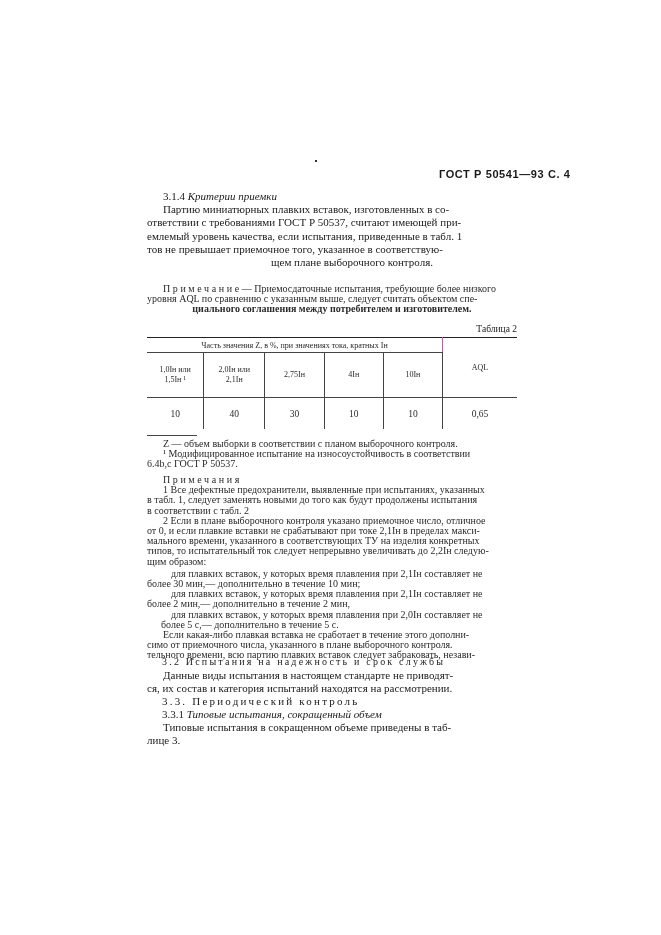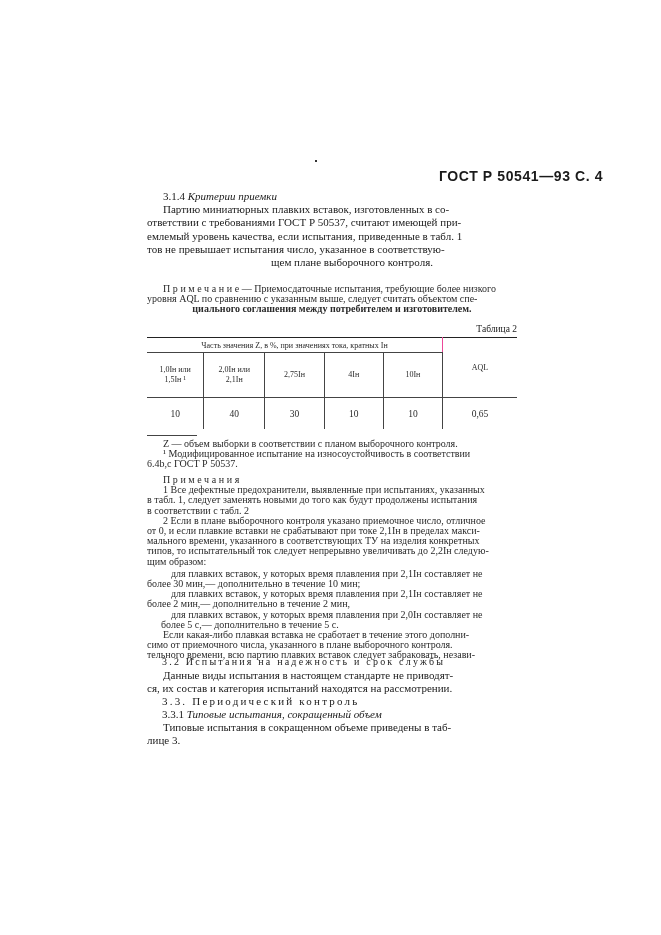--- a/index.html
+++ b/index.html
@@ -1,20 +1,20 @@
 <!DOCTYPE html>
 <html><head>
 <meta charset="utf-8">
 <style>
   html, body { margin: 0; padding: 0; background: #ffffff; }
   body { width: 661px; height: 935px; position: relative; overflow: hidden;
          font-family: "Liberation Serif", "DejaVu Serif", serif; color: #1a1a1a; }
   .abs { position: absolute; }
   .stray-dot { left: 315px; top: 160px; width: 2px; height: 2px; background: #333; }
-  .page-header { left: 439px; top: 168px; font-size: 14px; font-weight: bold; letter-spacing: 0.6px;
+  .page-header { left: 439px; top: 168px; font-size: 11px; font-weight: bold; letter-spacing: 0.6px;
                  font-family: "Liberation Sans", sans-serif; }
   .para { left: 147px; width: 370px; font-size: 11px; line-height: 13.2px; text-align: justify; }
   .small { font-size: 10px; line-height: 10.2px; left: 147px; width: 370px; text-align: justify; color: #2a2a2a; }
   .spaced { letter-spacing: 2.6px; }
   .italic { font-style: italic; }
   .tbl-caption { left: 460px; top: 324px; font-size: 9.5px; width: 57px; text-align: right; }
   table.t2 { position: absolute; left: 147px; top: 337px; width: 370px; border-collapse: collapse;
              font-size: 8px; color: #2a2a2a; }
   table.t2 td { text-align: center; vertical-align: middle; padding: 0; }
   table.t2 .hdr-top td { border-top: 1.6px solid #222; }
@@ -36,21 +36,21 @@
 <div class="abs page-header">ГОСТ Р 50541—93 С. 4</div>
 
 <div class="abs para" style="top:190px;">
   <div style="padding-left:16px;">
     <span>3.1.4</span>
     <span class="italic">Критерии приемки</span>
   </div>
   <div style="text-indent:16px;">Партию миниатюрных плавких вставок, изготовленных в со-</div>
   <div>ответствии с требованиями ГОСТ Р 50537, считают имеющей при-</div>
   <div>емлемый уровень качества, если испытания, приведенные в табл. 1</div>
-  <div>тов не превышает испытания число, указанное в соответствую-</div>
+  <div>тов не превышает приемочное того, указанное в соответствую-</div>
   <div style="text-align:center;margin-left:40px;">щем плане выборочного контроля.</div>
 </div>
 
 <div class="abs small" style="top:284px;">
   <div style="text-indent:16px;"><span class="spaced">Примечание</span><span>— Приемосдаточные испытания, требующие более низкого</span></div>
   <div>уровня AQL по сравнению с указанным выше, следует считать объектом спе-</div>
   <div style="text-align:center;font-weight:bold;">циального соглашения между потребителем и изготовителем.</div>
 </div>
 
 <div class="abs tbl-caption">Таблица 2</div>

